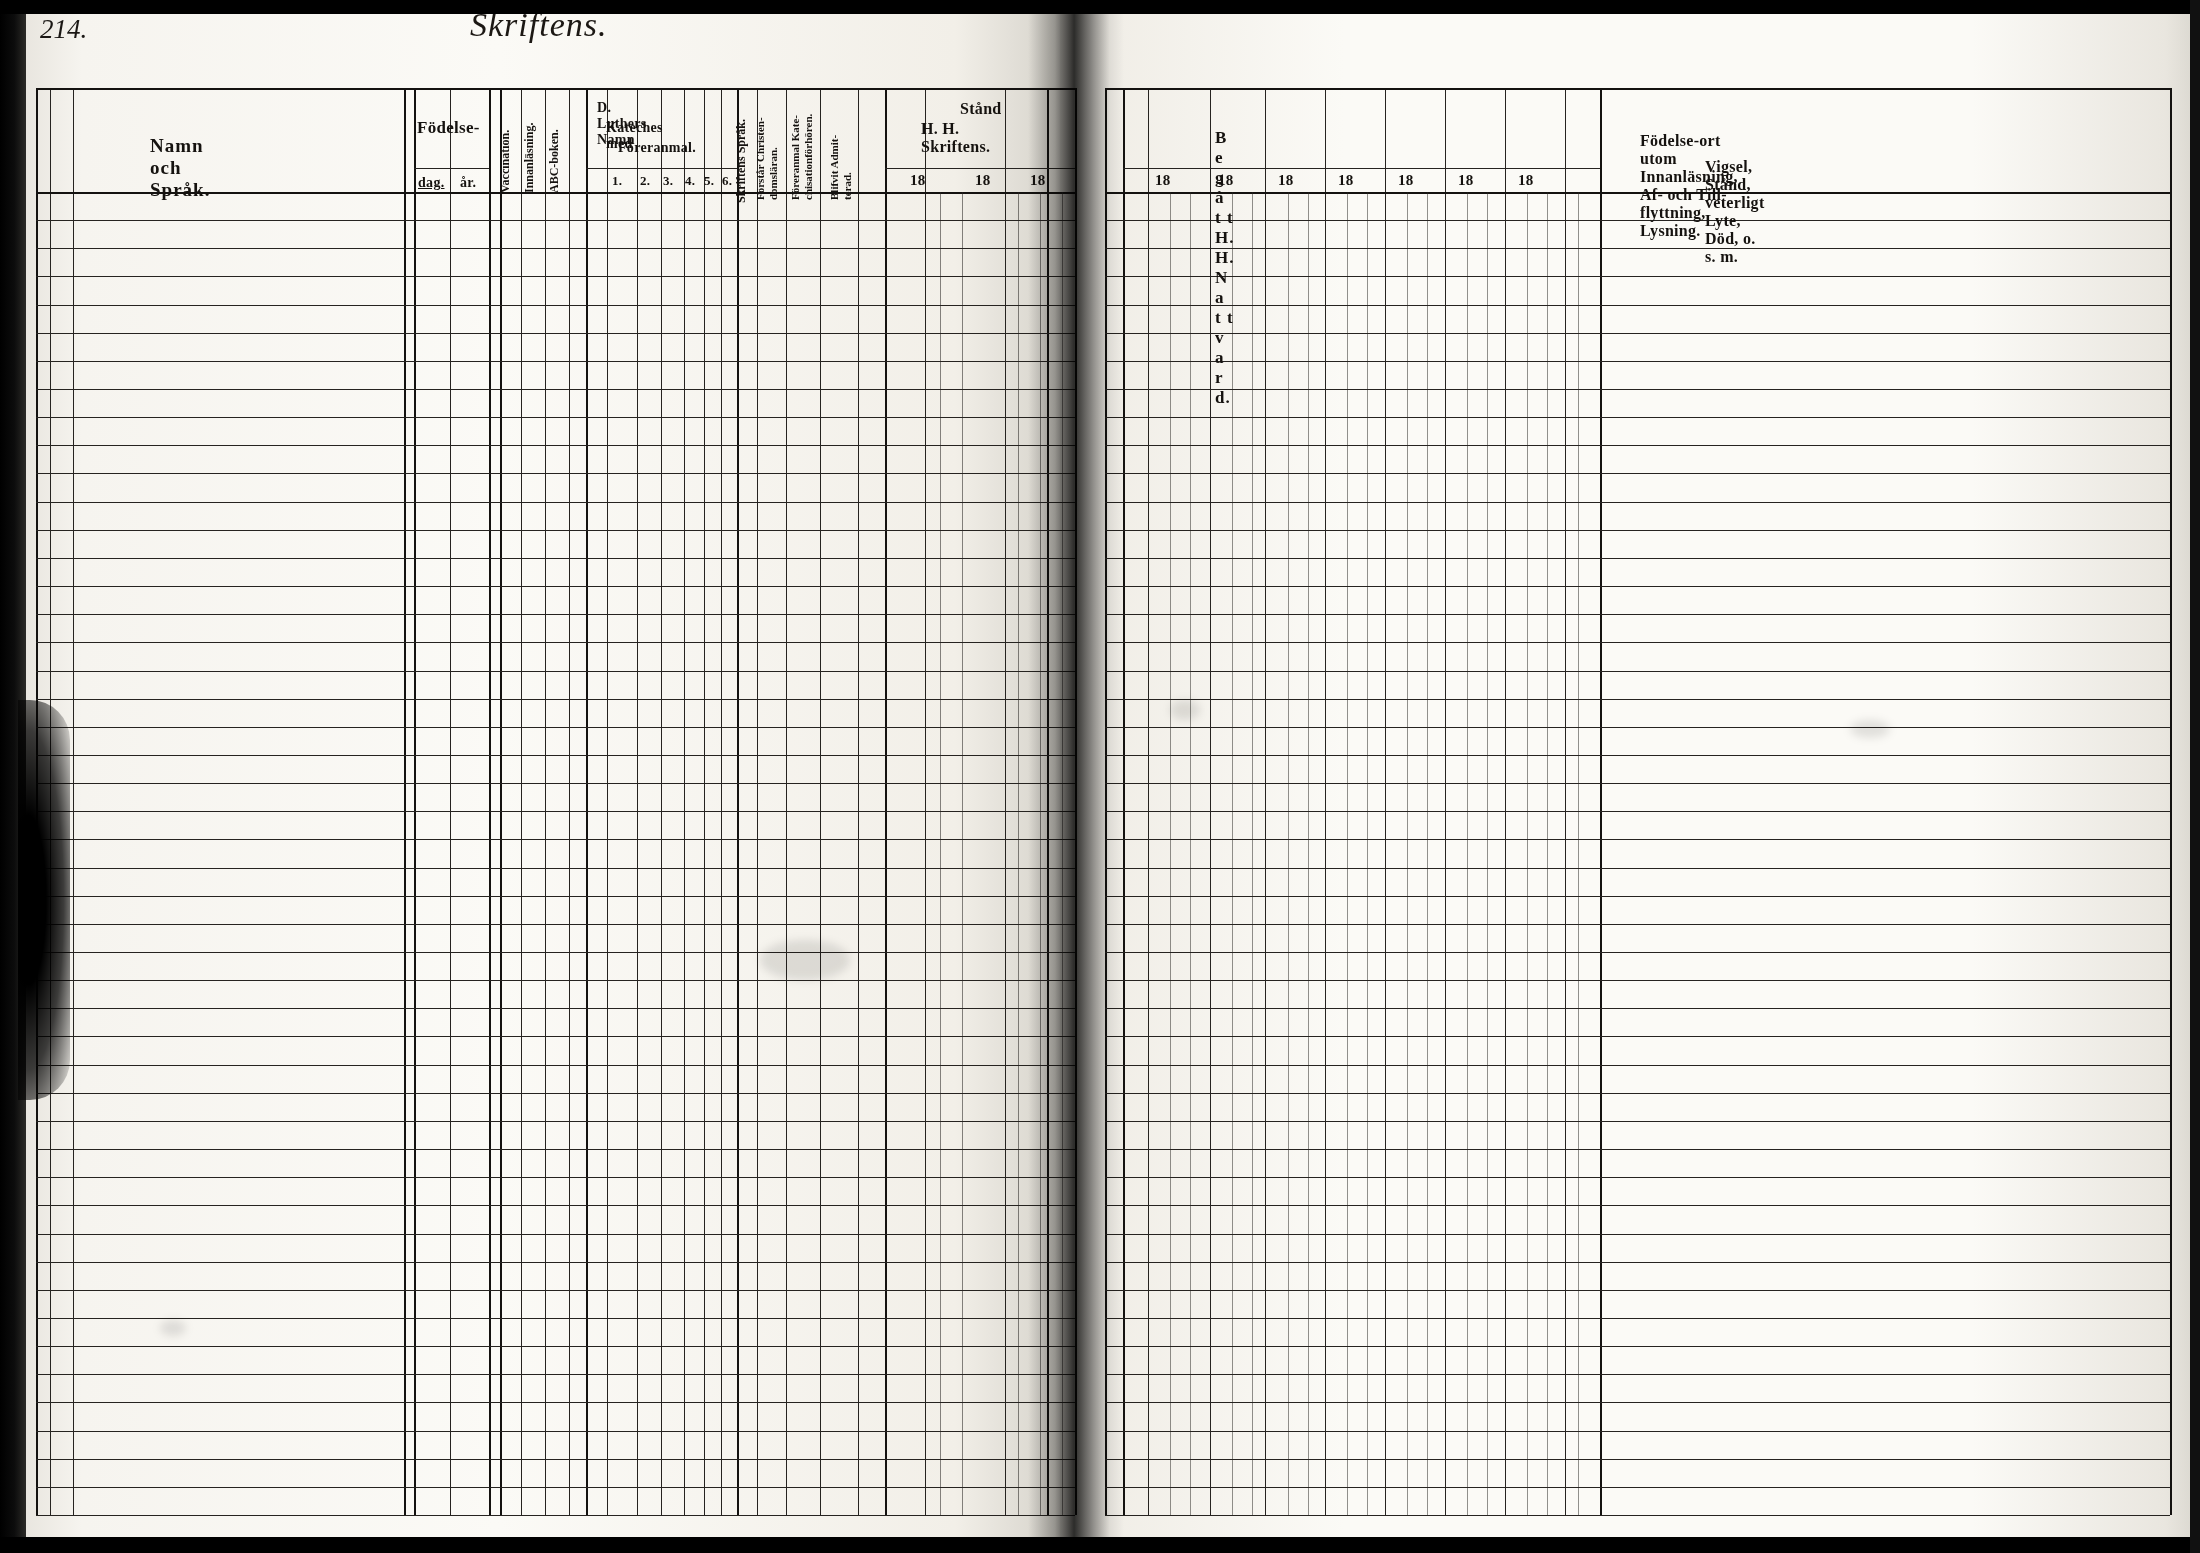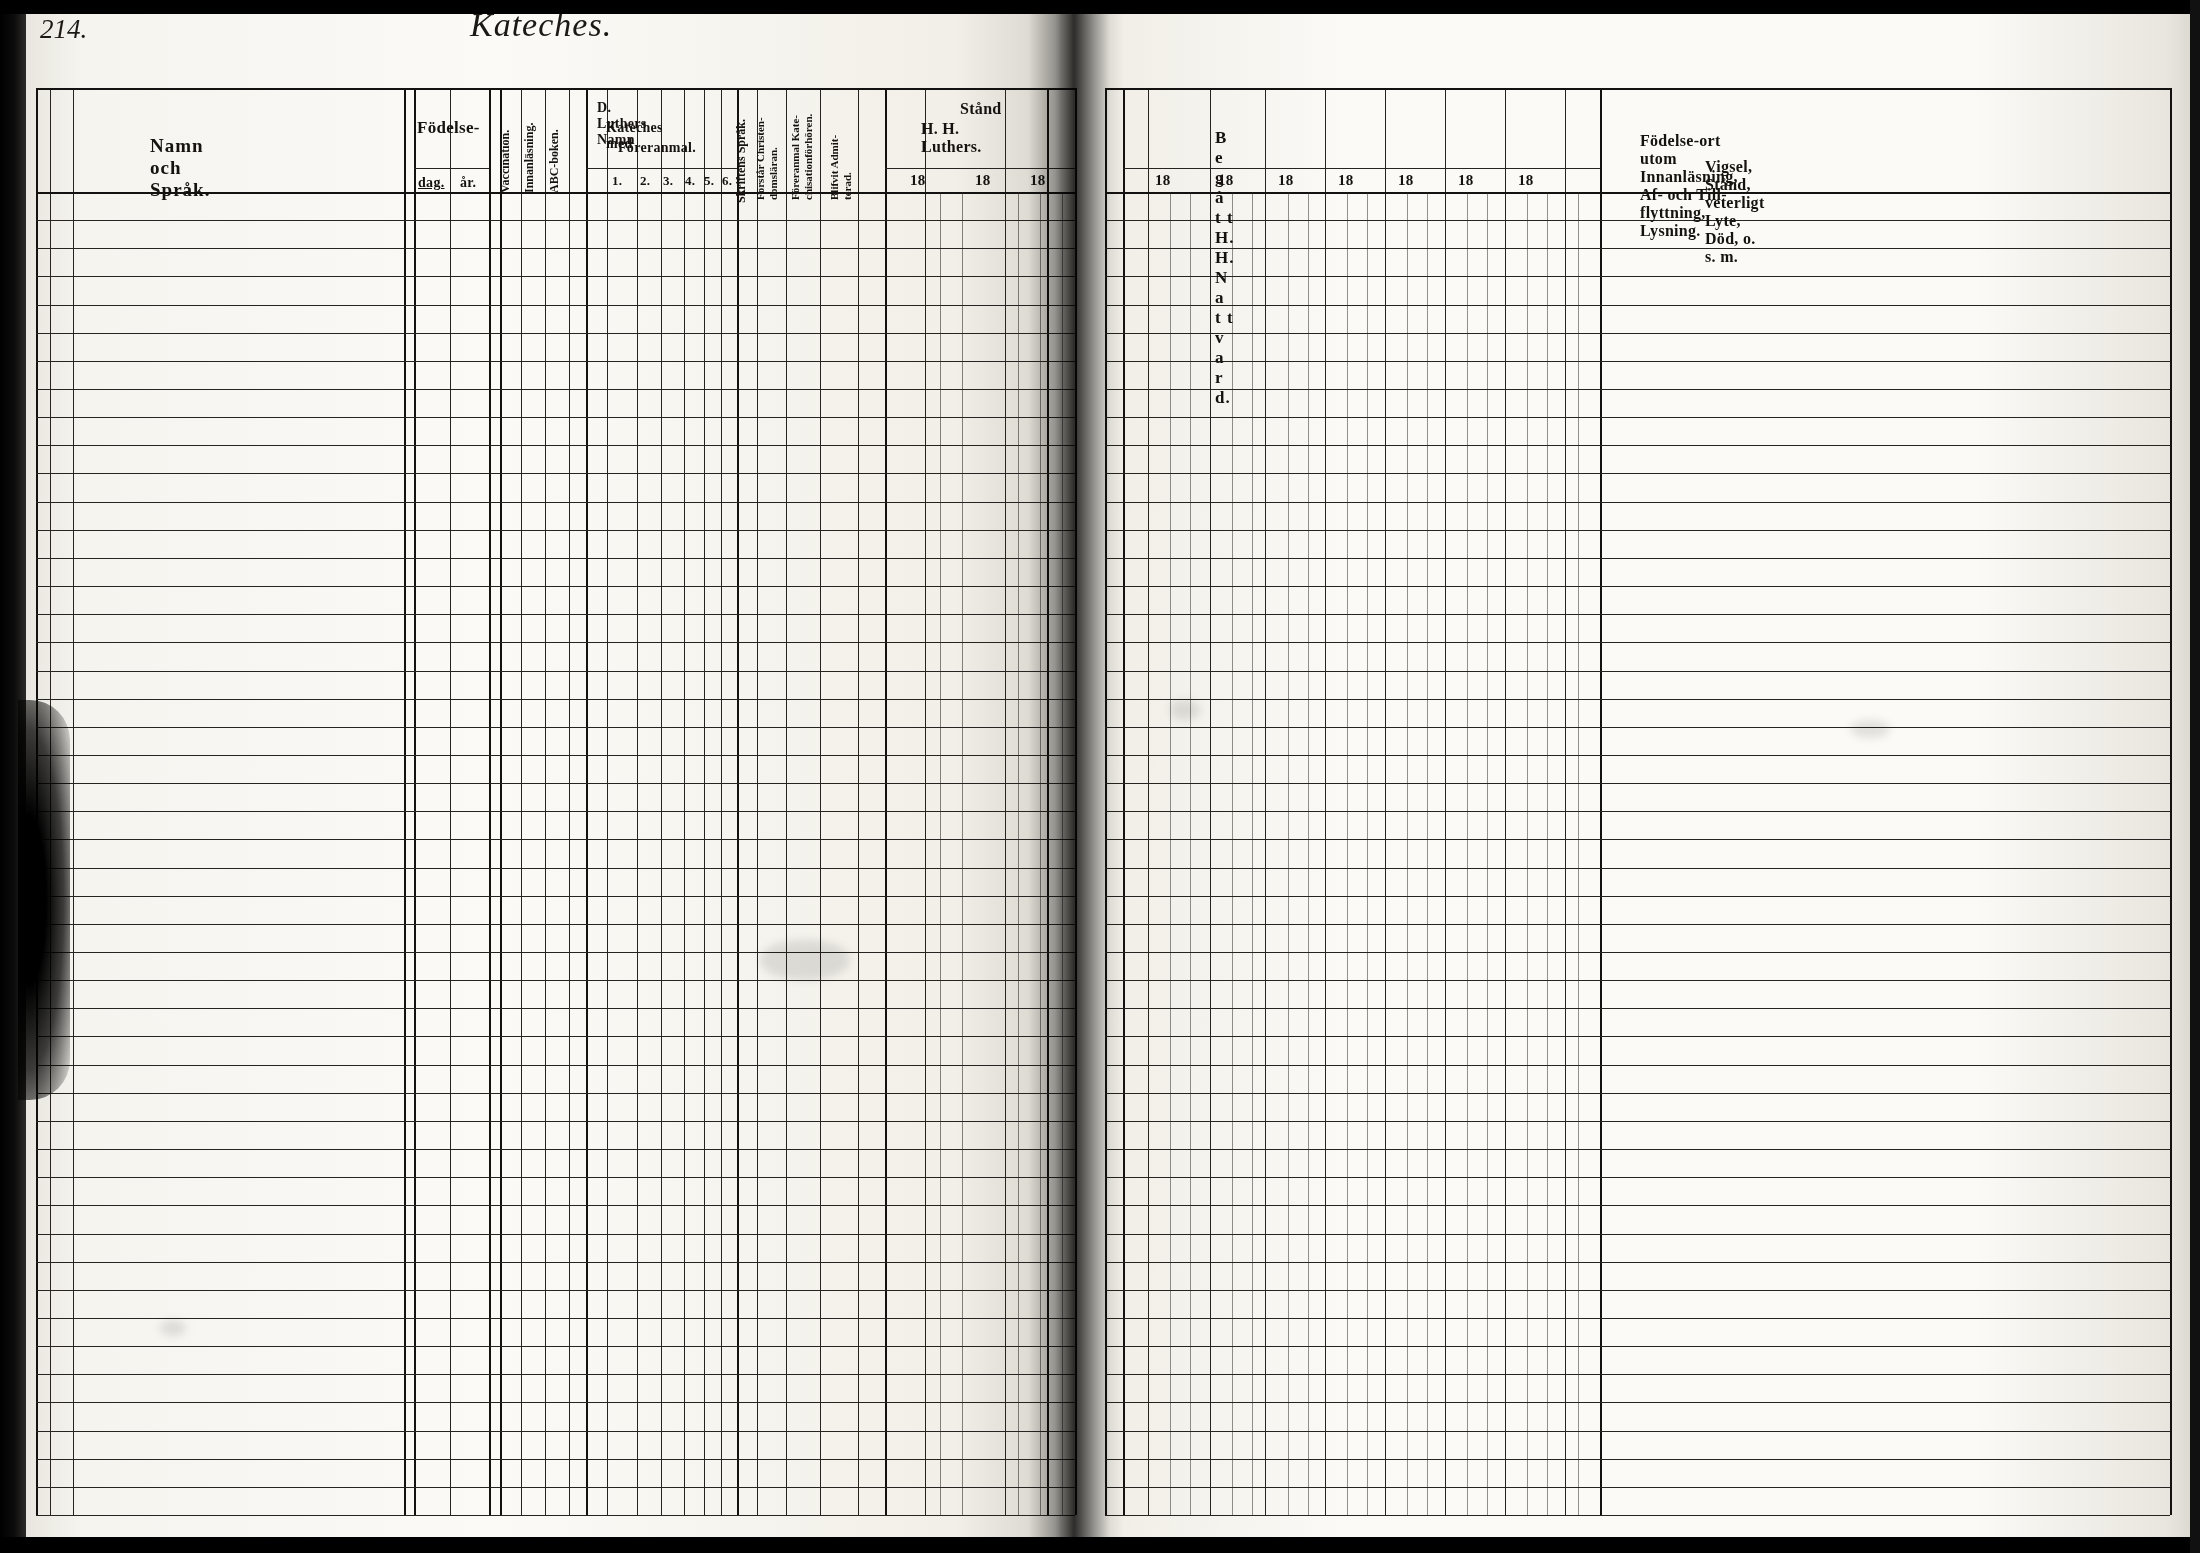--- a/index.html
+++ b/index.html
@@ -152,33 +152,33 @@
       <div class="hdr-text" style="left: 704px; top: 173px; font-size: 13px;">5.</div>
       <div class="hdr-text" style="left: 722px; top: 173px; font-size: 13px;">6.</div>
       <div class="vtext" style="left: 749px; top: 188px; font-size: 12px;">Skriftens Språk.</div>
       <div class="vtext" style="left: 766px; top: 188px; font-size: 11px;">Förstår Christen-</div>
       <div class="vtext" style="left: 779px; top: 188px; font-size: 11px;">domsläran.</div>
       <div class="vtext" style="left: 801px; top: 188px; font-size: 11px;">Föreranmal Kate-</div>
       <div class="vtext" style="left: 814px; top: 188px; font-size: 11px;">chisationförhören.</div>
       <div class="vtext" style="left: 840px; top: 188px; font-size: 11px;">Blifvit Admit-</div>
       <div class="vtext" style="left: 853px; top: 188px; font-size: 11px;">terad.</div>
       <div class="hdr-text" style="left: 960px; top: 100px; font-size: 16px;">Stånd</div>
-      <div class="hdr-text" style="left: 921px; top: 120px; font-size: 16px;">H. H. Luthers.</div>
+      <div class="hdr-text" style="left: 921px; top: 120px; font-size: 16px;">H. H. Skriftens.</div>
       <div class="hdr-text" style="left: 910px; top: 172px; font-size: 15px;">18</div>
       <div class="hdr-text" style="left: 975px; top: 172px; font-size: 15px;">18</div>
       <div class="hdr-text" style="left: 1030px; top: 172px; font-size: 15px;">18</div>
       <div class="vline" style="left: 940px; top: 192px; height: 1323px; opacity: 0.55;"></div>
       <div class="vline" style="left: 962px; top: 192px; height: 1323px; opacity: 0.55;"></div>
       <div class="vline" style="left: 1018px; top: 192px; height: 1323px; opacity: 0.55;"></div>
       <div class="vline" style="left: 1040px; top: 192px; height: 1323px; opacity: 0.55;"></div>
       <div class="vline" style="left: 1062px; top: 192px; height: 1323px; opacity: 0.55;"></div>
     </div>
 
   <div class="page-num">214.</div>
-  <div class="script-title">Kateches.</div>
+  <div class="script-title">Skriftens.</div>
 
   <div id="right-grid" style="position:absolute;left:0;top:0;">
       <div class="vline thick" style="left: 1105px; top: 88px; height: 1427px;"></div>
       <div class="vline thick" style="left: 1123px; top: 88px; height: 1427px;"></div>
       <div class="vline" style="left: 1148px; top: 88px; height: 1427px;"></div>
       <div class="vline" style="left: 1210px; top: 88px; height: 1427px;"></div>
       <div class="vline" style="left: 1265px; top: 88px; height: 1427px;"></div>
       <div class="vline" style="left: 1325px; top: 88px; height: 1427px;"></div>
       <div class="vline" style="left: 1385px; top: 88px; height: 1427px;"></div>
       <div class="vline" style="left: 1445px; top: 88px; height: 1427px;"></div>

